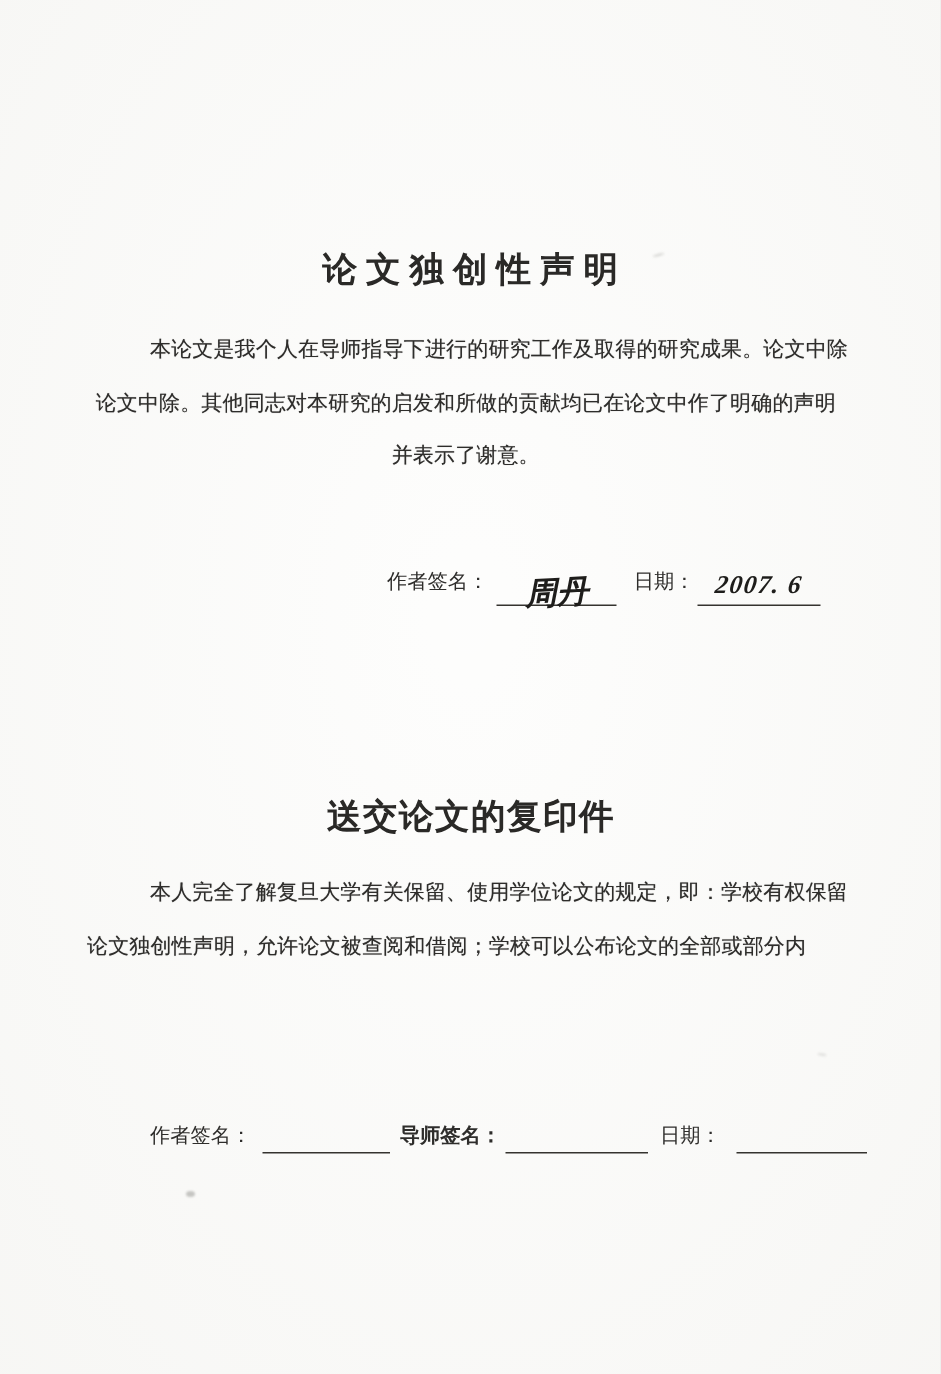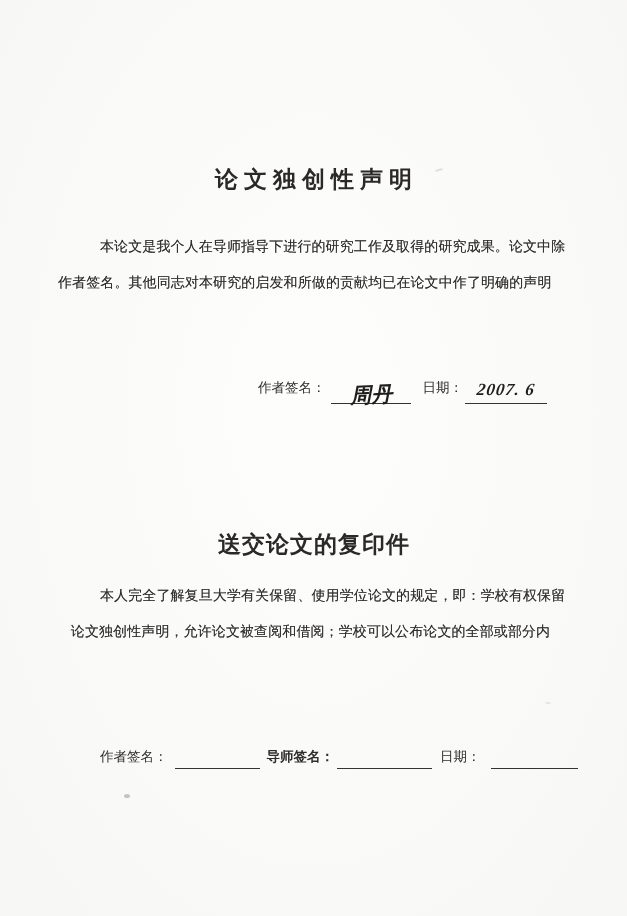--- a/index.html
+++ b/index.html
@@ -19,22 +19,22 @@
     color:#2a2927;
   }
   #title-1{top:164px;letter-spacing:6px;text-indent:6px;}
   #title-2{top:529px;letter-spacing:1px;text-indent:1px;}
   .para{
     position:absolute;left:58px;width:505px;
     font-size:14px;line-height:35.5px;
     letter-spacing:0.1px;
     text-shadow:0 0 0.5px rgba(46,45,43,0.55);
   }
-  #para-1{top:229px;}
-  #para-2{top:578px;text-align:center;}
+  #para-1{top:216px;text-align:center;}
+  #para-2{top:578px;}
   .line{white-space:nowrap;height:35.5px;}
   .line.indent{padding-left:42px;}
   .sig-row{
     position:absolute;
     font-size:13.5px;
     display:flex;align-items:flex-start;
   }
   #sig-row-1{left:258px;top:379px;height:25px;}
   #sig-row-2{left:100px;top:748px;height:21px;}
   .sig-label{display:inline-block;padding-bottom:4px;white-space:nowrap;}
@@ -68,21 +68,22 @@
 </style>
 </head>
 <body>
 
 <div class="page">
 
   <div class="title" id="title-1">论文独创性声明</div>
 
   <div class="para" id="para-1">
     <div class="line indent">本论文是我个人在导师指导下进行的研究工作及取得的研究成果。论文中除</div>
-    <div class="line">作者签名。其他同志对本研究的启发和所做的贡献均已在论文中作了明确的声明</div>
+    <div class="line">论文中除。其他同志对本研究的启发和所做的贡献均已在论文中作了明确的声明</div>
+    <div class="line">并表示了谢意。</div>
   </div>
 
   <div class="sig-row" id="sig-row-1">
     <span class="sig-label">作者签名：</span>
     <span class="u u-name"><span class="hand">周丹</span></span>
     <span class="sig-label date-label">日期：</span>
     <span class="u u-date"><span class="hand">2007. 6</span></span>
   </div>
 
   <div class="title" id="title-2">送交论文的复印件</div>

